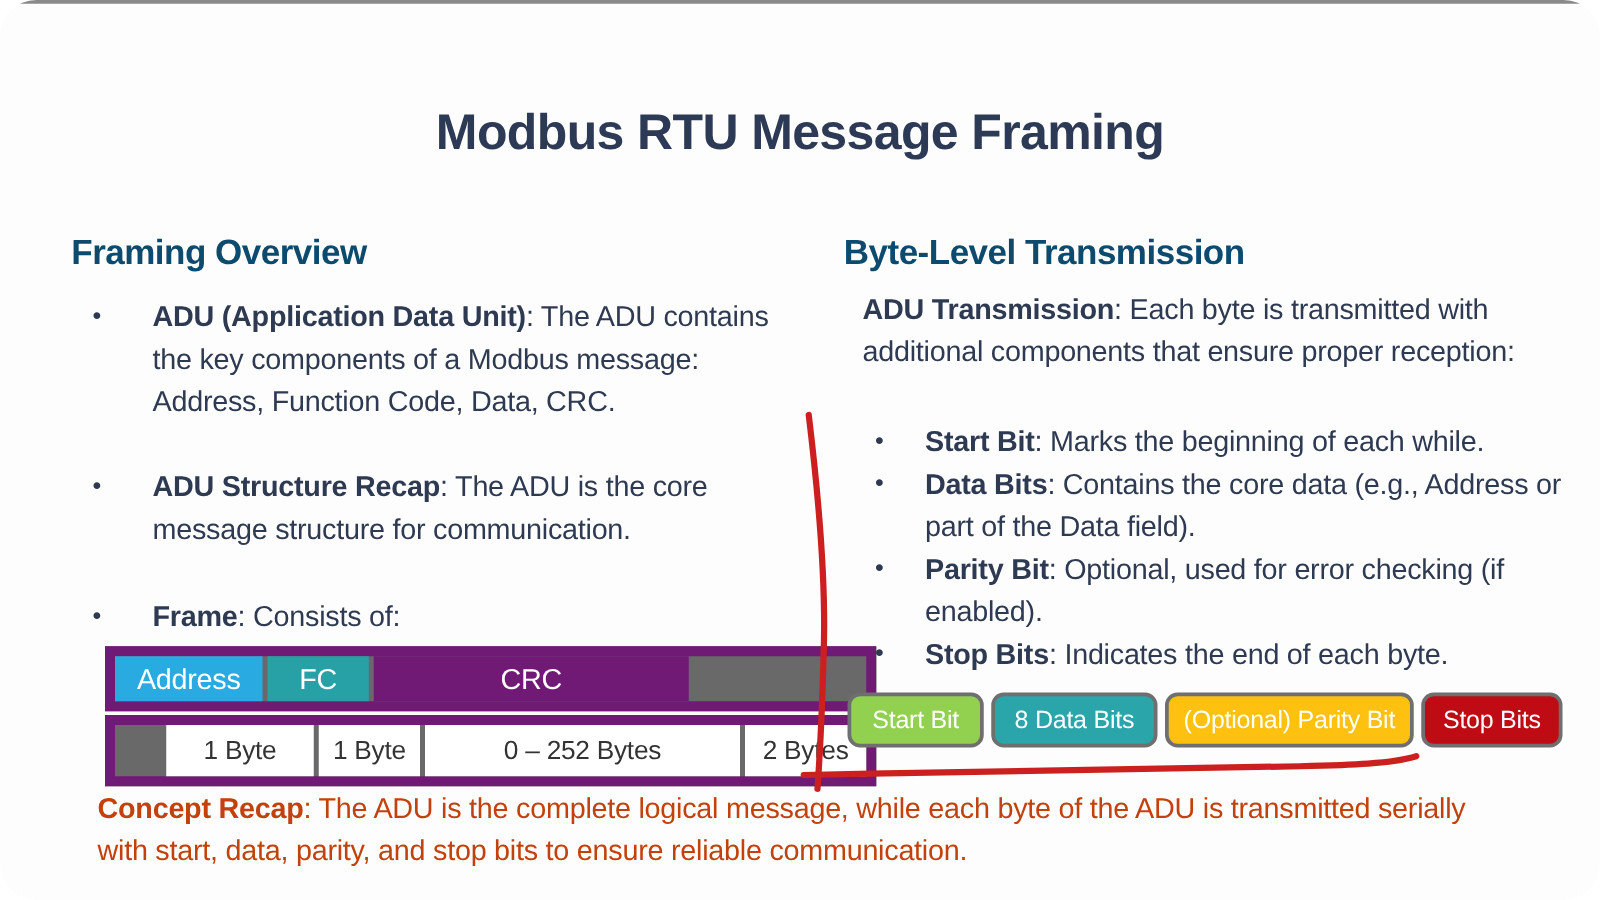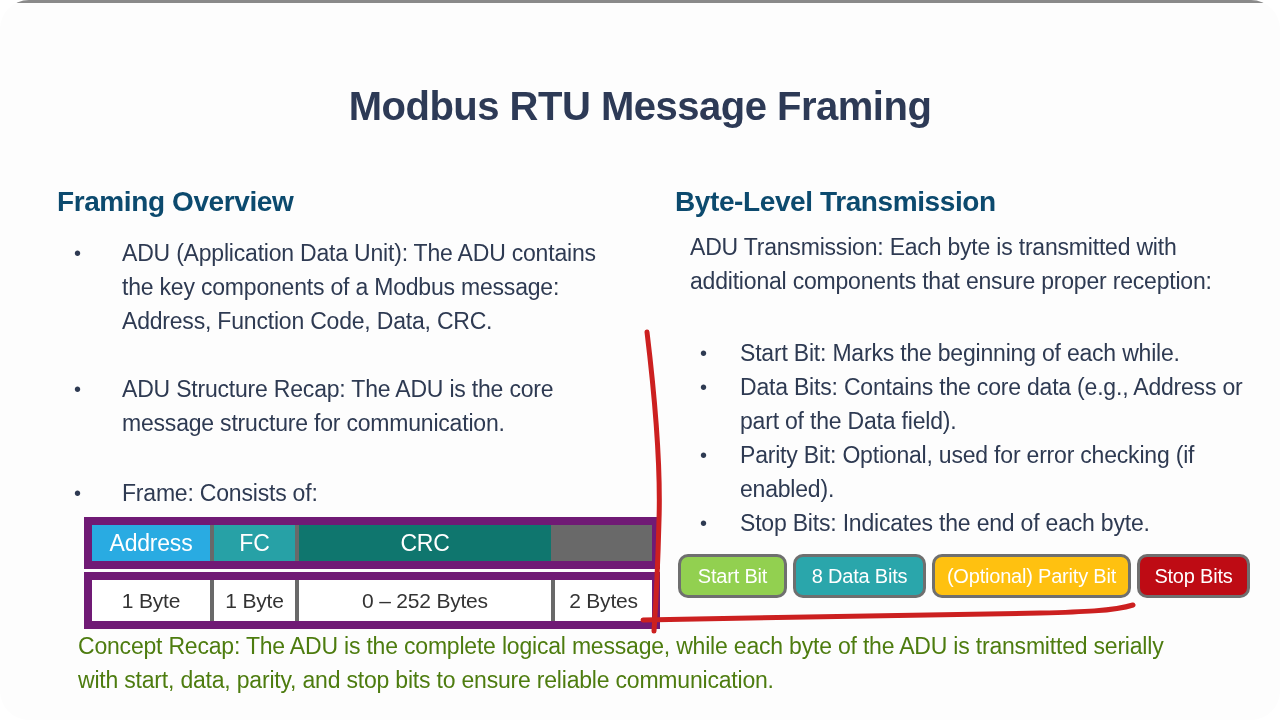--- a/index.html
+++ b/index.html
@@ -22,21 +22,21 @@
   .bullet-dot{
     position:absolute;left:0;top:0;font-size:20px;line-height:34px;color:#2E3A52;
   }
   
   .lb .bullet-dot{left:-48px;}
   .lb{width:500px;}
   
   .frame-table{position:absolute;left:84px;top:517px;}
   .ft-row{display:grid;grid-template-columns:118px 81px 252px 97px;gap:4px;
     background:#696969;border:8px solid #701a75;}
-  .ft-row + .ft-row{margin-top:3px;}
+  .ft-row + .ft-row{margin-top:3px;padding-left:41px;}
   .ft-cell{display:flex;align-items:center;justify-content:center;}
   .ft-head{height:36px;color:#fff;font-size:23px;}
   .ft-val{height:41px;background:#fff;color:#333;font-size:21px;}
   
   .rb{width:530px;}
   .rb .bullet-dot{left:-40px;}
   .bit-boxes{
     position:absolute;left:678px;top:554px;display:flex;gap:6px;
   }
   .bit-box{
@@ -44,23 +44,23 @@
     display:flex;align-items:center;justify-content:center;
     color:#fff;font-size:20px;padding:0 2px;box-sizing:content-box;
   }
   .bb-0{width:99px;}
   .bb-1{width:123px;}
   .bb-2{width:189px;}
   .bb-3{width:103px;}
   .pen{position:absolute;left:0;top:0;width:1280px;height:720px;pointer-events:none;}
   .footer{
     position:absolute;left:78px;top:629px;width:1115px;
-    font-size:23px;line-height:34px;color:#4d7c0f;
+    font-size:23px;line-height:34px;color:#c2410c;
   }
-  b{font-weight:normal;}
+  b{font-weight:bold;}
 </style>
 </head>
 <body>
 
 <div id="slide">
 
   <div class="topbar"></div>
 
   <div class="title">Modbus RTU Message Framing</div>
 
@@ -78,21 +78,21 @@
 
   <div class="bullet-row body-text lb" style="left:122px;top:476px;">
     <span class="bullet-dot">•</span>
     <b>Frame</b><span>: Consists of:</span>
   </div>
 
   <div class="frame-table">
     <div class="ft-row">
       <div class="ft-cell ft-head" style="background: rgb(41, 171, 226);">Address</div>
       <div class="ft-cell ft-head" style="background: rgb(39, 161, 166); text-align: right;">FC</div>
-      <div class="ft-cell ft-head" style="background: #0f766e;">CRC</div>
+      <div class="ft-cell ft-head" style="background: #701a75;">CRC</div>
     </div>
     <div class="ft-row">
       <div class="ft-cell ft-val">1 Byte</div>
       <div class="ft-cell ft-val">1 Byte</div>
       <div class="ft-cell ft-val">0 – 252 Bytes</div>
       <div class="ft-cell ft-val">2 Bytes</div>
     </div>
   </div>
 
   <div class="col-heading" style="left:675px;top:186px;">Byte-Level Transmission</div>

